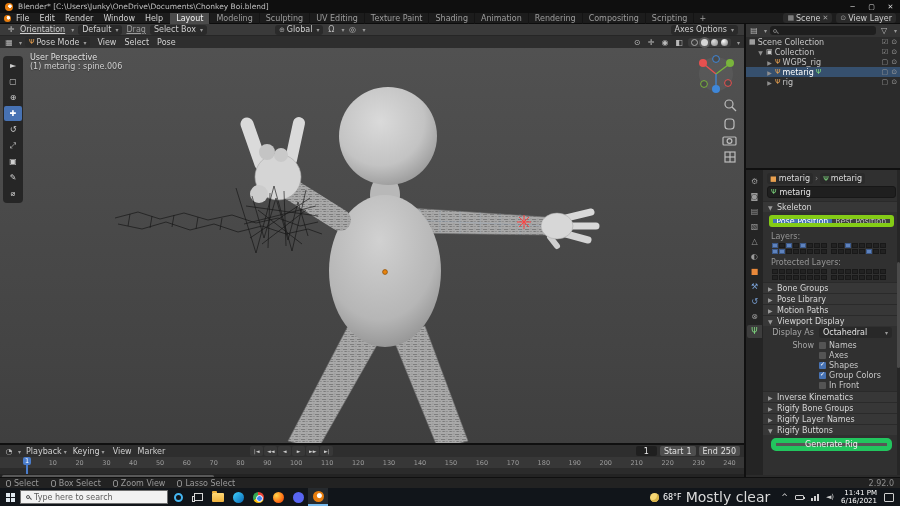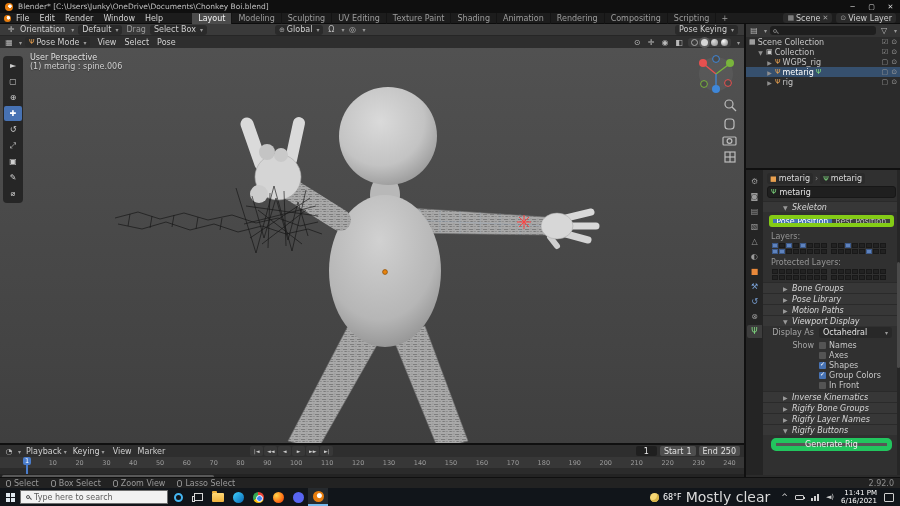--- a/index.html
+++ b/index.html
@@ -14,30 +14,30 @@
 .titlebar{position:absolute;left:0;top:0;width:900px;height:13px;background:#0f0f0f;display:flex;align-items:center;gap:5px;padding-left:5px;color:#c0c0c0;}
 .blogo{width:8px;height:8px;border-radius:50%;background:radial-gradient(circle at 62% 40%,#fff 0 1.5px,#e87d0d 2px);}
 .title-text{font-size:7.5px;}
 .win-btns{margin-left:auto;display:flex;}
 .win-btn{width:19px;height:13px;display:flex;align-items:center;justify-content:center;font-size:7px;color:#d6d6d6;}
 
 
 .topbar{position:absolute;left:0;top:13px;width:900px;height:11px;background:#1c1c1c;display:flex;align-items:center;padding:0 4px;border-bottom:1px solid #0d0d0d;}
 .menus{display:flex;}
 .menu-item{padding:0 5px;color:#d4d4d4;}
-.workspaces{display:flex;margin-left:24px;}
+.workspaces{display:flex;margin-left:2px;}
 .ws-tab{padding:0 6px;height:11px;line-height:11px;color:#9d9d9d;border-right:1px solid #141414;}
 .ws-tab.active{background:#4b4b4b;color:#f2f2f2;}
 .ws-add{padding:0 5px;color:#9d9d9d;}
 .top-right{margin-left:auto;display:flex;gap:4px;align-items:center;}
 .mini{font-size:7px;color:#9f9f9f;}
 
 
 .toolrow{position:absolute;left:0;top:24px;width:744px;height:12px;background:#3a3a3a;display:flex;align-items:center;gap:4px;padding:0 6px;border-bottom:1px solid #262626;}
-.trlabel{color:#d0d0d0;}
+.trlabel{color:#d0d0d0;text-decoration:underline;}
 .trlabel.dim{color:#9c9c9c;}
 .centergroup{display:flex;align-items:center;gap:3px;margin-left:64px;}
 .rightpush{margin-left:auto;}
 
 
 .vph{position:absolute;left:0;top:36px;width:744px;height:12px;background:#2e2e2e;display:flex;align-items:center;gap:3px;padding:0 4px;}
 .vmenu{padding:0 4px;color:#d2d2d2;}
 .shading-group{background:#3a3a3a;border-radius:3px;display:flex;align-items:center;gap:3px;padding:1px 3px;}
 .sph{width:7px;height:7px;border-radius:50%;}
 .sph.s1{border:1px solid #aaa;}
@@ -78,21 +78,21 @@
 .ptab.obj{color:#e8883a;}
 .ptab.mod{color:#7aa2d8;}
 .ptab.phy{color:#7aa2d8;}
 .ptab.data{color:#7fd97f;}
 .ptab.active{background:#3d3d3d;}
 .pbody{flex:1;position:relative;padding-top:2px;overflow:hidden;}
 .pcrumb{display:flex;align-items:center;gap:2px;padding:1px 4px;height:13px;}
 .crumb-chip{display:inline-flex;align-items:center;gap:2px;background:#2a2a2a;border-radius:3px;padding:0 3px;height:11px;color:#ddd;}
 .crumb-sep{color:#888;}
 .field{background:#1f1f1f;border:1px solid #171717;border-radius:3px;height:12px;display:flex;align-items:center;gap:3px;margin:1px 4px 3px 4px;padding:0 3px;color:#e6e6e6;}
-.psec{height:11px;display:flex;align-items:center;gap:3px;background:#373737;border-top:1px solid #2a2a2a;padding-left:20px;color:#d6d6d6;font-style:italic;}
+.psec{height:11px;display:flex;align-items:center;gap:3px;background:#373737;border-top:1px solid #2a2a2a;padding-left:5px;color:#d6d6d6;}
 .psec .exp{color:#999;font-size:6px;width:6px;}
 .seg{display:flex;margin:3px 6px;height:12px;border-radius:3px;overflow:hidden;border:4px solid #84cc16;}
 .seg-btn{flex:1;display:flex;align-items:center;justify-content:center;background:#3f3f3f;color:#bdbdbd;}
 .seg-btn.active{background:#4772b3;color:#fff;}
 .plabel{color:#969696;padding:2px 0 1px 8px;}
 .lgrid{display:flex;flex-wrap:wrap;width:118px;margin:0 0 2px 8px;}
 .lcell{width:6px;height:5px;margin:0.5px;background:#222;border:1px solid #191919;}
 .lcell.on{background:#5f83bd;border-color:#3c5a8c;}
 .lcell:nth-of-type(16n+9){margin-left:4px;}
 .prow{display:flex;align-items:flex-start;padding:1px 8px 1px 0;}
@@ -234,21 +234,21 @@
           <span class="mini">⊕</span>
           <span>Global</span>
           <span class="tri">▾</span>
         </span>
       <span class="hicon">Ω</span>
         <span class="tri">▾</span>
       <span class="hicon">◎</span>
         <span class="tri">▾</span>
     </span>
     <span class="chip rightpush">
-        <span>Pose Keying</span>
+        <span>Axes Options</span>
         <span class="tri">▾</span>
       </span>
   </div>
 
   <div class="vph">
     <span class="hicon">▦</span>
       <span class="tri">▾</span>
     <span class="chip">
         <span class="mini" style="color:#e8a04f">Ψ</span>
         <span>Pose Mode</span>

